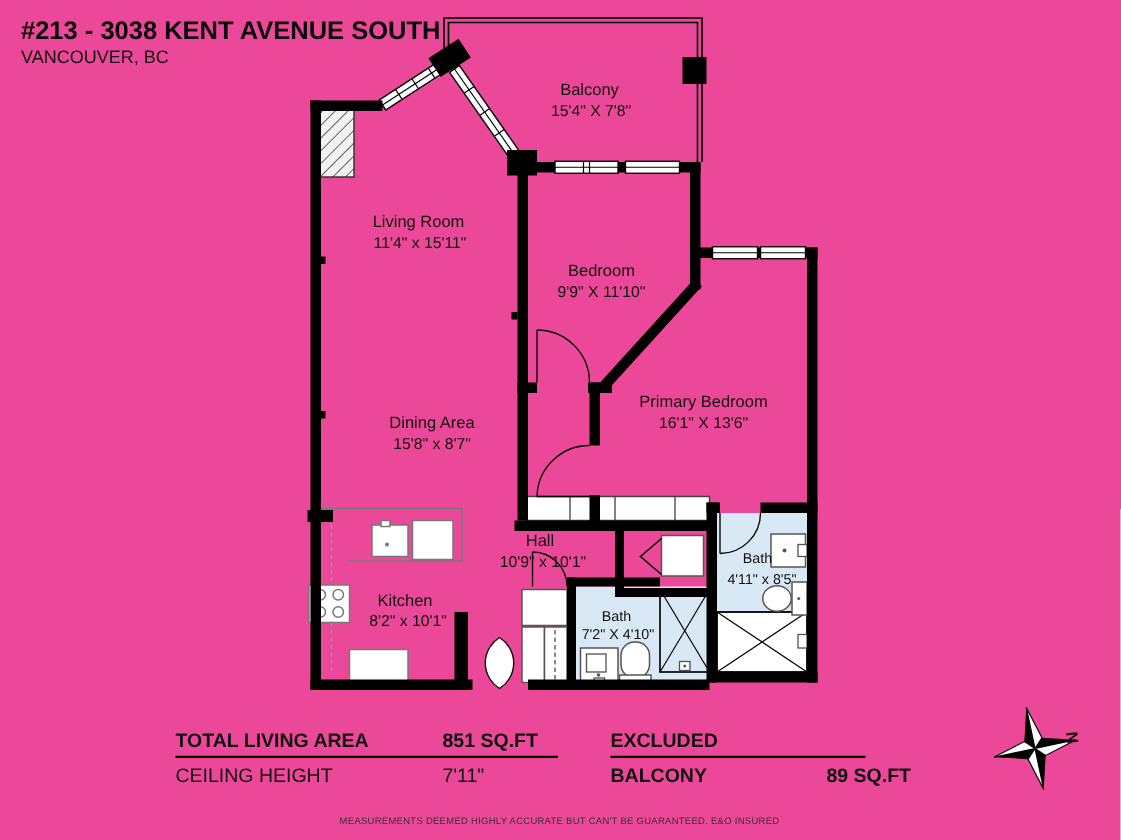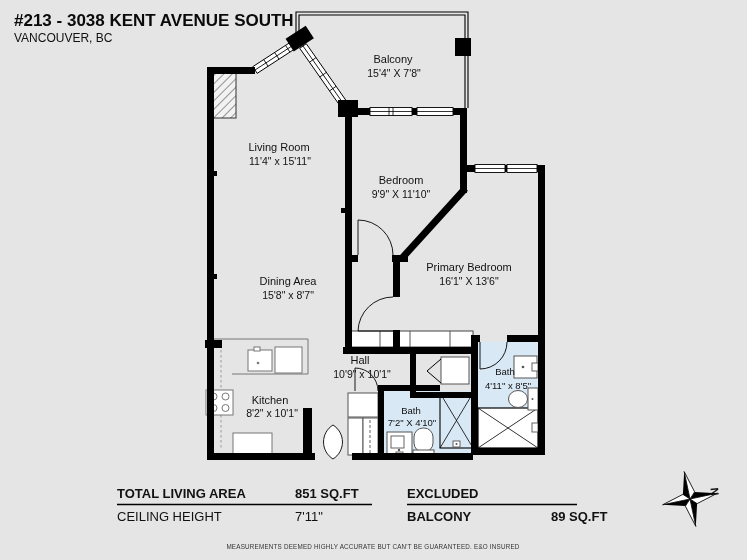--- a/index.html
+++ b/index.html
@@ -1,16 +1,16 @@
 <!DOCTYPE html>
 <html><head>
 <meta charset="utf-8">
 <style>
   html,body{margin:0;padding:0;background:#ffffff;}
-  .page{position:relative;width:747px;height:560px;background:#e5e5e5;overflow:hidden;
+  .page{position:relative;width:747px;height:560px;background:#ec4899;overflow:hidden;
         font-family:"Liberation Sans", sans-serif;}
   svg text{font-family:"Liberation Sans", sans-serif;fill:#111;}
   .room-name{font-size:11px;}
   .room-dims{font-size:10.5px;}
   .room-name-sm{font-size:9.5px;}
   .room-dims-sm{font-size:9.5px;}
   .hdr-title{font-size:17px;font-weight:bold;fill:#0a0a0a;}
   .hdr-sub{font-size:12px;fill:#111;}
   .sum-bold{font-size:13px;font-weight:bold;}
   .sum-reg{font-size:13px;}

